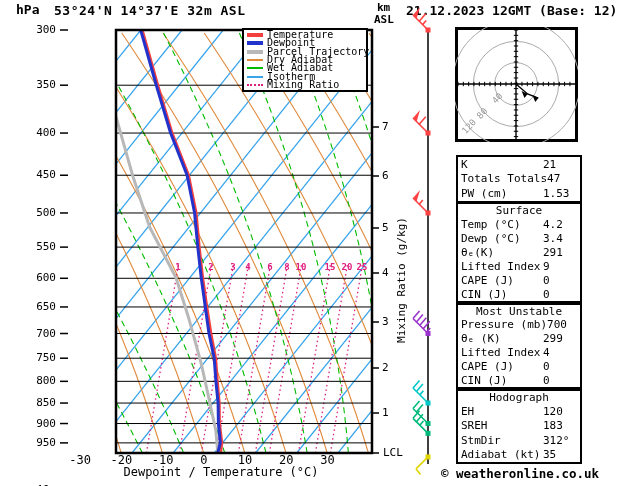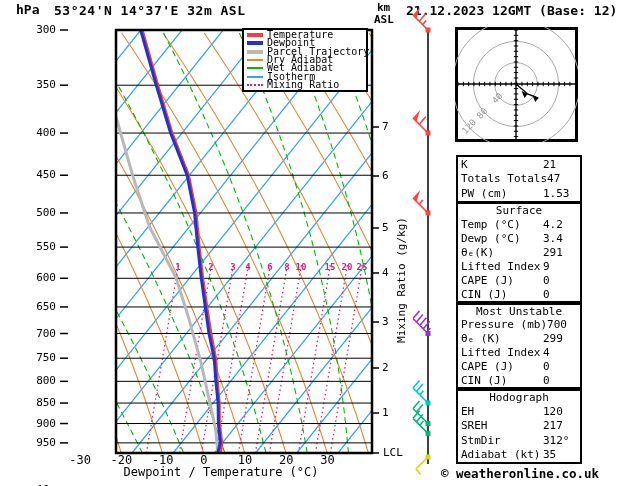--- a/index.html
+++ b/index.html
@@ -384,21 +384,21 @@
         </div>
       </div>
       <div class="panel-box" style="top: 389px; height: 75px;">
         <div class="panel-title">Hodograph</div>
         <div class="panel-row" style="height: 14.5px;">
           <span class="panel-label">EH</span>
           <span class="panel-value">120</span>
         </div>
         <div class="panel-row" style="height: 14.5px;">
           <span class="panel-label">SREH</span>
-          <span class="panel-value">217</span>
+          <span class="panel-value">183</span>
         </div>
         <div class="panel-row" style="height: 14.5px;">
           <span class="panel-label">StmDir</span>
           <span class="panel-value">312°</span>
         </div>
         <div class="panel-row" style="height: 14.5px;">
           <span class="panel-label">Adiabat (kt)</span>
           <span class="panel-value">35</span>
         </div>
       </div>

